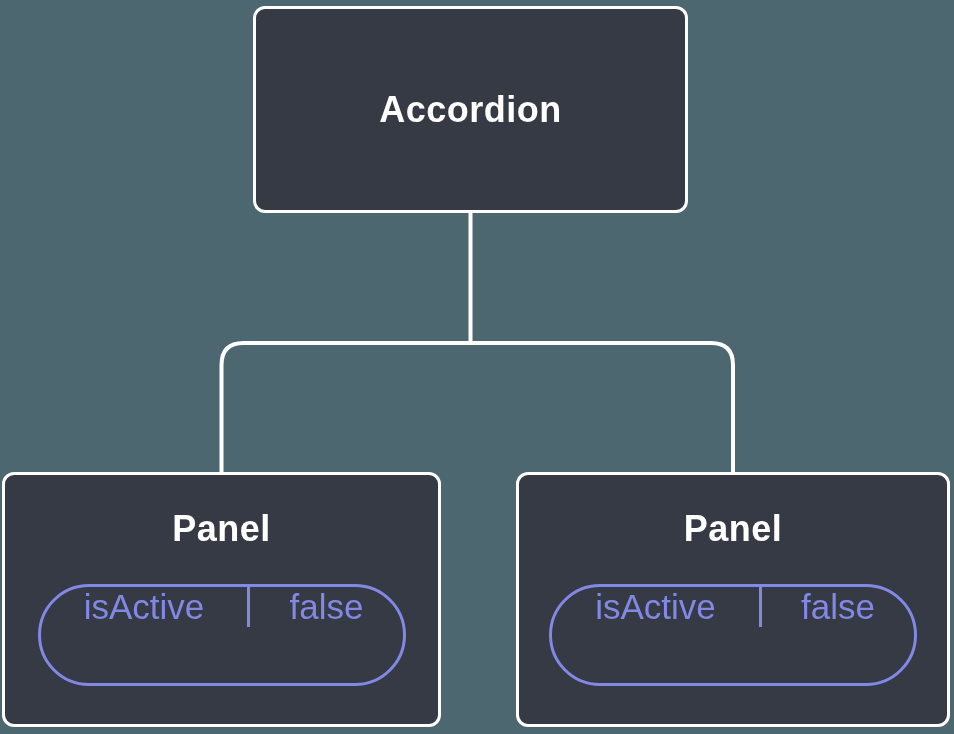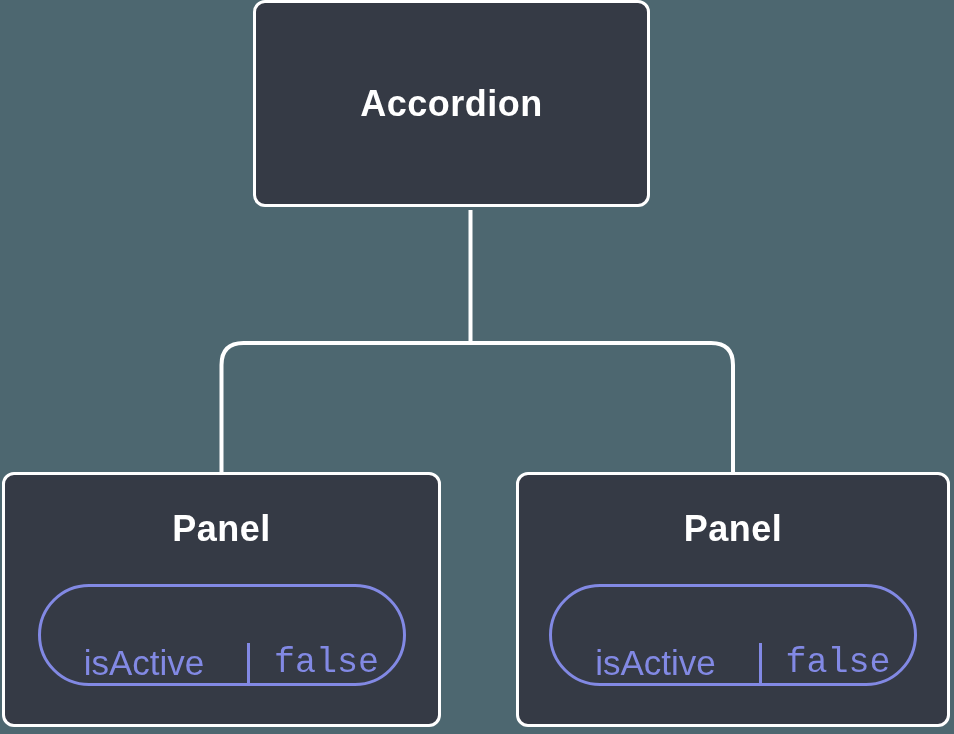--- a/index.html
+++ b/index.html
@@ -36,22 +36,22 @@
     stroke-width: 4;
   }
   .node {
     position: absolute;
     background: var(--node-fill);
     border: 3px solid var(--node-border);
     border-radius: 12px;
     color: var(--label-text);
   }
   .node-root {
-    left: 253px; top: 0;
-    width: 397px; height: 207px;
+    left: 253px; top: 6px;
+    width: 435px; height: 207px;
     display: flex;
     align-items: center;
     justify-content: center;
   }
   .node-label {
     font-size: 36px;
     font-weight: 600;
     letter-spacing: 0.5px;
     color: var(--label-text);
   }
@@ -66,37 +66,36 @@
   .node-panel .node-label {
     line-height: 44px;
   }
   .state-pill {
     margin-top: 33px;
     width: 368px;
     height: 102px;
     border: 3px solid var(--state-accent);
     border-radius: 51px;
     display: flex;
-    align-items: flex-end;
+    align-items: flex-start;
     color: var(--state-accent);
     font-size: 35px;
     overflow: hidden;
   }
   .state-cell {
     display: flex;
     align-items: center;
     justify-content: center;
   }
   .state-name {
     flex: 0 0 58%;
     border-right: 3px solid var(--state-accent);
   }
   .state-value {
     flex: 1 1 auto;
-    font-family: Liberation Mono, monospace;
   }
 </style>
 </head>
 <body>
 
 <div class="stage">
 
   <svg class="connectors" viewBox="0 0 954 734" xmlns="http://www.w3.org/2000/svg" aria-hidden="true">
     <path d="M470.5,210 L470.5,343"></path>
     <path d="M221.5,474 L221.5,365 Q221.5,343 243.5,343 L711,343 Q733,343 733,365 L733,474"></path>

